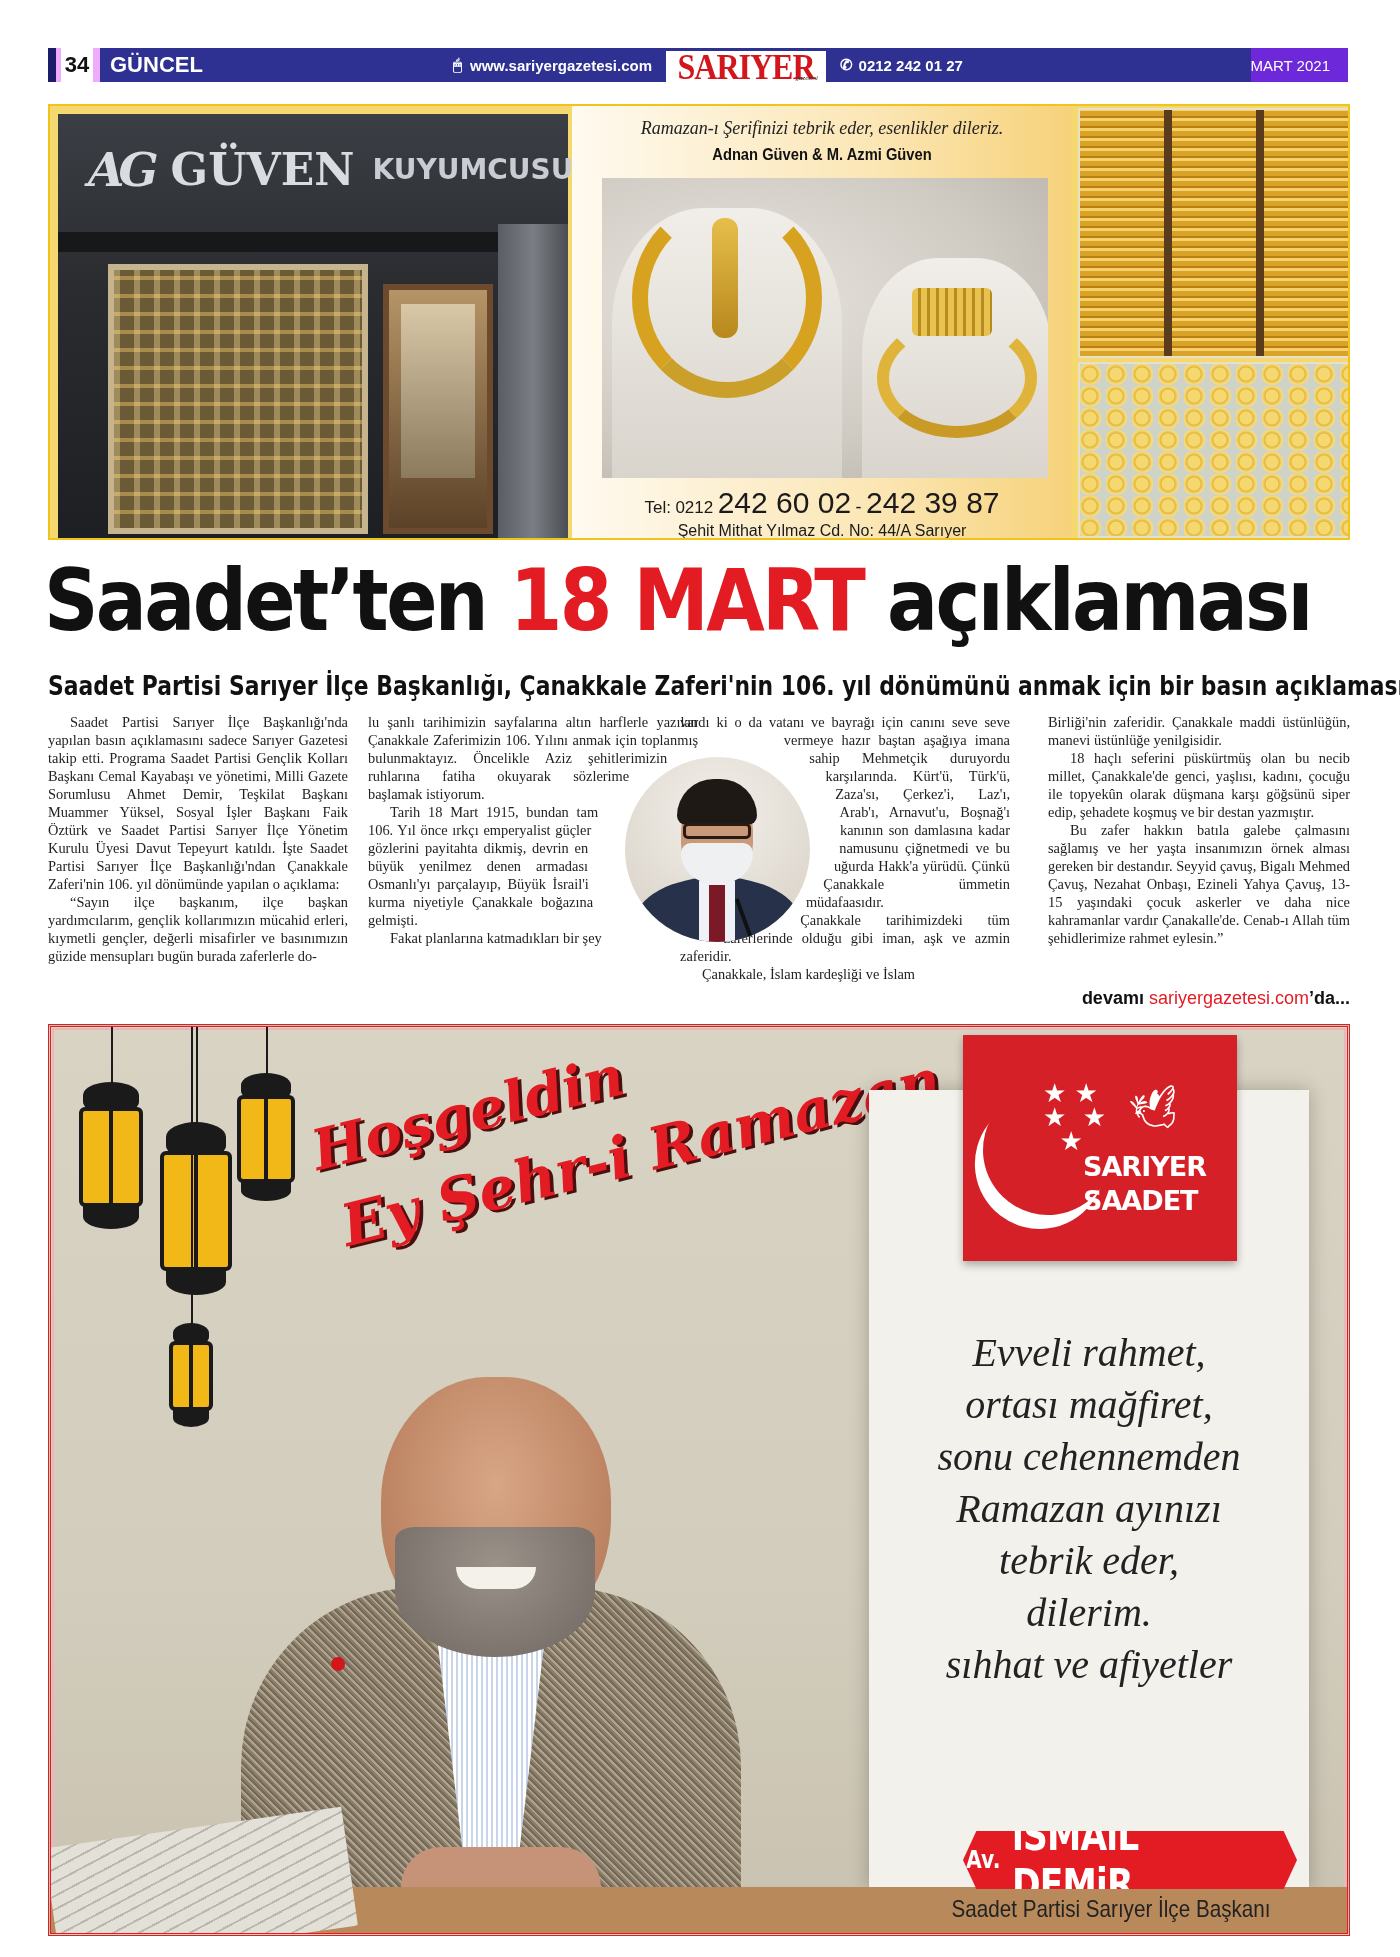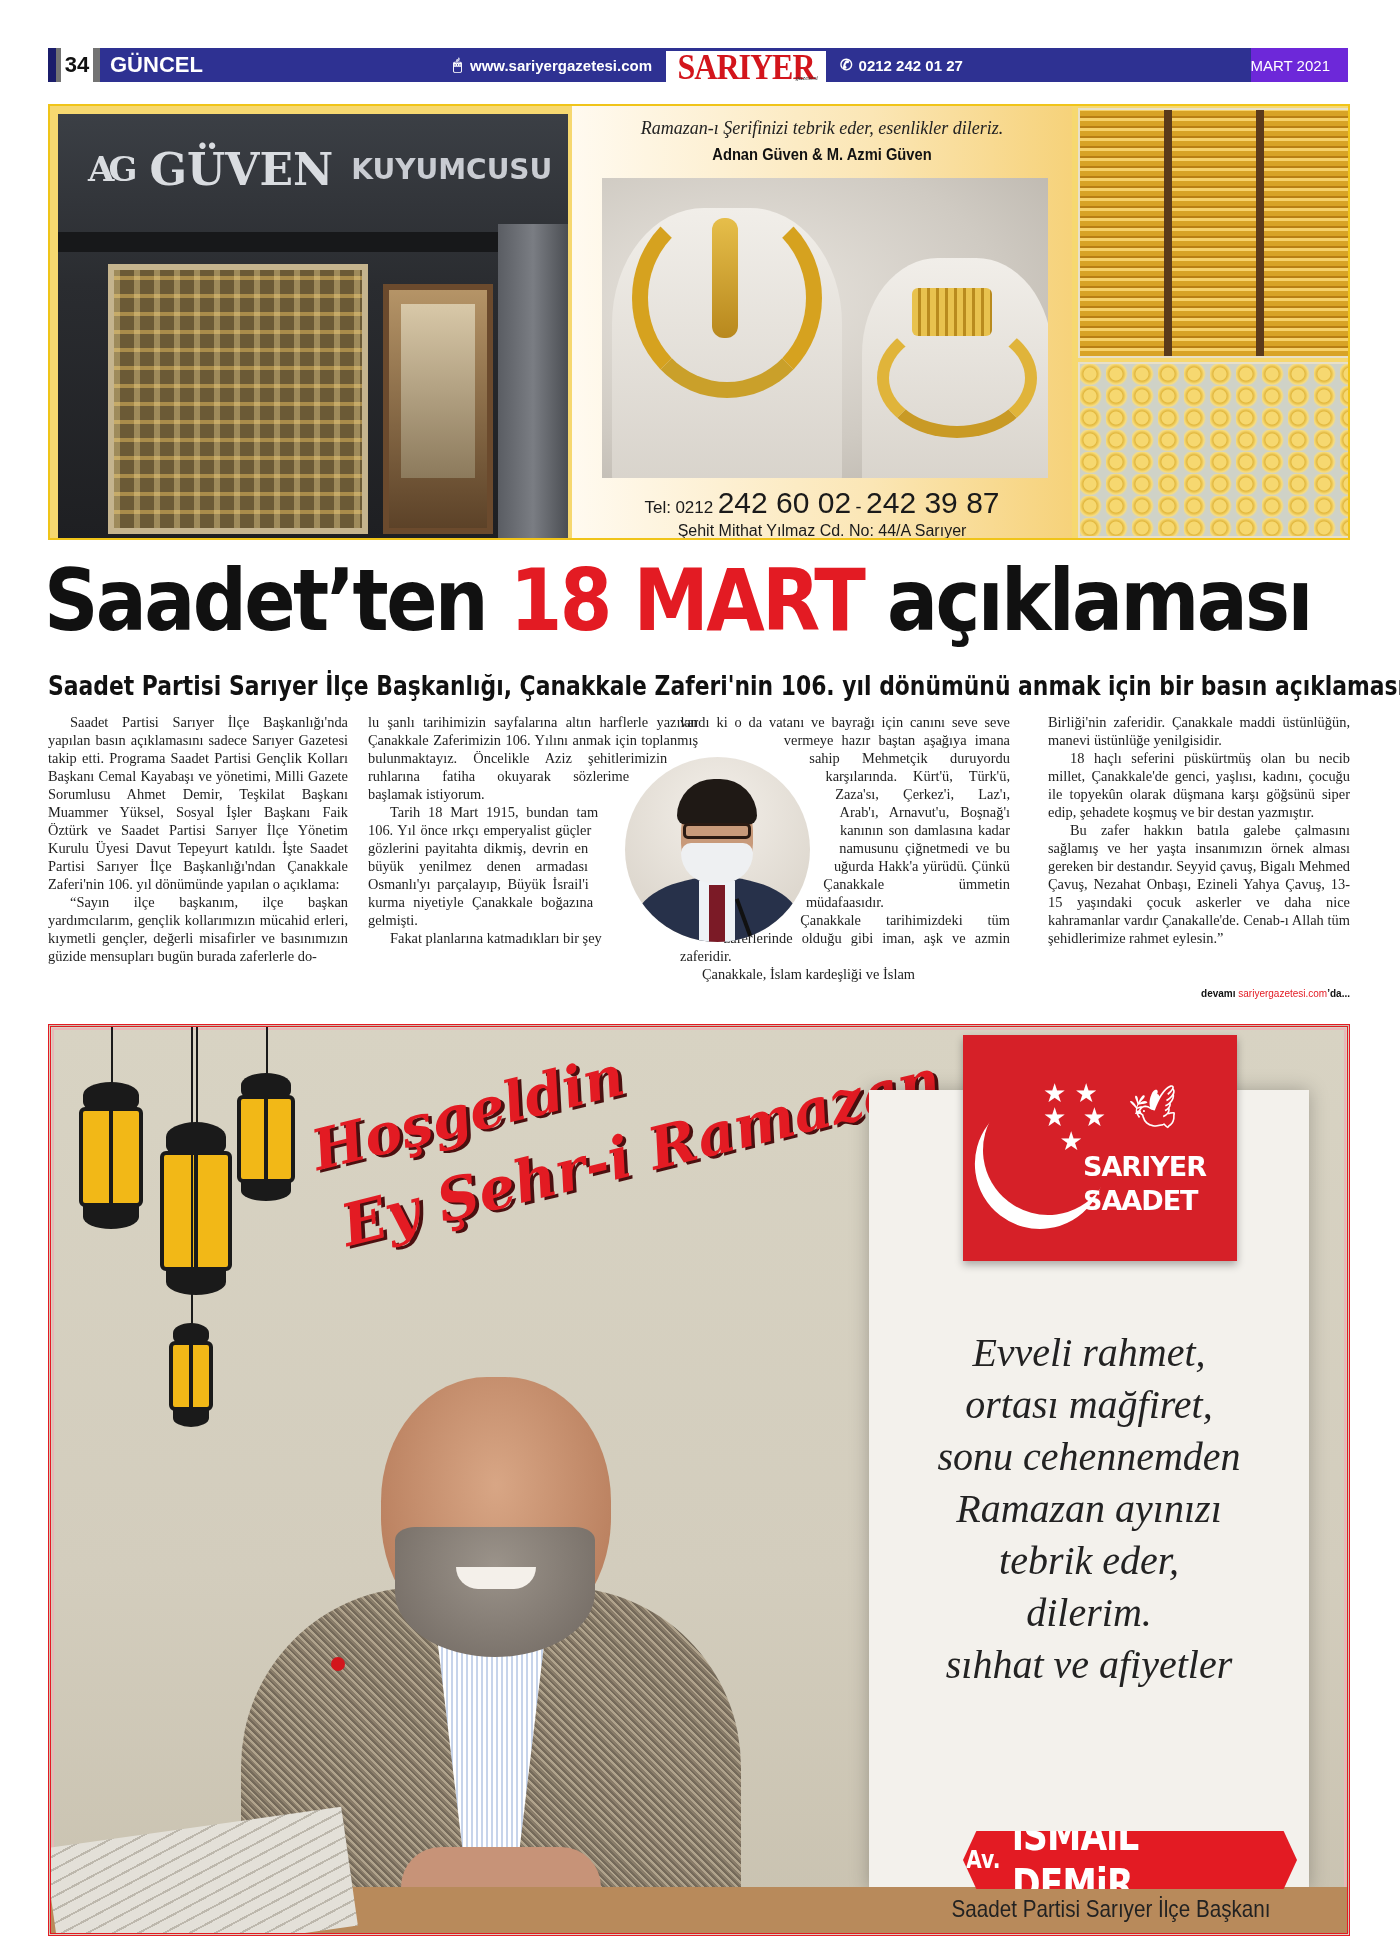--- a/index.html
+++ b/index.html
@@ -1,35 +1,35 @@
 <!DOCTYPE html>
 <html><head>
 <meta charset="utf-8">
 <style>
   * { box-sizing: border-box; margin: 0; padding: 0; }
   html, body { width: 1400px; height: 1957px; background: #ffffff; overflow: hidden; }
   body { position: relative; font-family: "Liberation Serif", serif; color: #1a1a1a; }
 
   
   .topbar { position: absolute; left: 48px; top: 48px; width: 1300px; height: 34px; display: flex; align-items: stretch; }
-  .topbar .pagenum { width: 52px; background: #737373; color: #fff; font-family: "Liberation Sans", sans-serif; font-weight: bold; font-size: 22px; display: flex; align-items: center; justify-content: center; border-left: 8px solid #1b1d6b; }
+  .topbar .pagenum { width: 52px; background: #f0abfc; color: #fff; font-family: "Liberation Sans", sans-serif; font-weight: bold; font-size: 22px; display: flex; align-items: center; justify-content: center; border-left: 8px solid #1b1d6b; }
   .topbar .pagenum span { background: #fff; color: #111; padding: 0 4px; height: 100%; display: flex; align-items: center; margin-left: -2px; }
   .topbar .section { background: #2e3192; color: #fff; font-family: "Liberation Sans", sans-serif; font-weight: bold; font-size: 22px; display: flex; align-items: center; padding-left: 10px; width: 240px; }
   .topbar .web { background: #2e3192; color: #fff; font-family: "Liberation Sans", sans-serif; font-size: 15px; font-weight: bold; display: flex; align-items: center; justify-content: flex-end; gap: 8px; width: 326px; padding-right: 14px; }
   .topbar .logo { width: 160px; background: #fff; display: flex; flex-direction: column; align-items: center; justify-content: center; border-top: 3px solid #2e3192; position: relative; }
   .topbar .logo .brand { font-family: "Liberation Serif", serif; font-weight: bold; color: #d3151c; font-size: 32px; letter-spacing: -1px; line-height: 28px; transform: scaleY(1.1); }
   .topbar .logo .sub { position: absolute; right: 8px; bottom: 0; font-size: 7px; font-style: italic; color: #333; }
   .topbar .phone { background: #2e3192; color: #fff; font-family: "Liberation Sans", sans-serif; font-weight: bold; font-size: 15px; flex: 1; display: flex; align-items: center; padding-left: 14px; gap: 6px; }
   .topbar .date { background: #6d28d9; color: #fff; font-family: "Liberation Sans", sans-serif; font-size: 15px; display: flex; align-items: center; padding-right: 18px; }
 
   
   .ad-top { position: absolute; left: 48px; top: 104px; width: 1302px; height: 436px; border: 2px solid #f0c419; background: #f6d870; overflow: hidden; }
   .shop-photo { position: absolute; left: 8px; top: 8px; width: 510px; height: 428px; background: linear-gradient(180deg, #3b3f45 0%, #2a2c30 40%, #1e1f22 100%); }
   .shop-sign { position: absolute; left: 10px; top: 20px; width: 490px; height: 70px; display: flex; align-items: center; gap: 18px; padding-left: 20px; }
-  .shop-sign .ag { font-family: "DejaVu Serif", serif; color: #d9dce0; font-size: 34px; font-weight: bold; letter-spacing: -6px; }
+  .shop-sign .ag { font-family: "DejaVu Serif", serif; color: #d9dce0; font-size: 47px; font-weight: bold; letter-spacing: -6px; font-style: italic; }
   .shop-sign .guven { font-family: "DejaVu Serif", serif; color: #d9dce0; font-size: 44px; font-weight: bold; }
   .shop-sign .kuyum { font-family: "DejaVu Sans", sans-serif; color: #c9ccd2; font-size: 28px; font-weight: bold; }
   .shop-window { position: absolute; left: 50px; top: 150px; width: 260px; height: 270px; border: 6px solid #c5b48e; background: repeating-linear-gradient(0deg, #6b5a36 0 14px, #a98c4b 14px 18px), linear-gradient(#d8c08a, #7a6036); }
   .shop-window::after { content:""; position:absolute; inset:0; background: repeating-linear-gradient(90deg, rgba(255,230,160,.35) 0 6px, transparent 6px 20px); }
   .shop-door { position: absolute; left: 325px; top: 170px; width: 110px; height: 250px; border: 6px solid #6b4a2d; background: linear-gradient(#b59467, #5c4228); }
   .shop-door::after { content:""; position:absolute; left:12px; top:14px; right:12px; bottom:50px; background: linear-gradient(#d8c8a8,#8c7a5c); }
   .shop-pillar { position: absolute; left: 440px; top: 110px; width: 70px; height: 318px; background: linear-gradient(90deg,#5a5d63,#7a7d83,#4b4e53); }
   .shop-ledge { position: absolute; left: 0; top: 118px; width: 510px; height: 20px; background: #17181a; }
 
   .ad-middle { position: absolute; left: 522px; top: 0; width: 500px; height: 436px; background: linear-gradient(90deg, #fffaf0 0%, #fbe6b5 60%, #f6d27a 100%); }
@@ -75,21 +75,21 @@
   .col3 .circ { float: left; clear: left; width: 160px; height: 190px; shape-outside: ellipse(100% 55% at 0% 45%); }
   .portrait { position: absolute; left: 625px; top: 757px; width: 185px; height: 185px; border-radius: 50%; overflow: hidden; background: radial-gradient(circle at 50% 30%, #f3efe9 0%, #ded8cf 70%); }
   .portrait .hair { position: absolute; left: 52px; top: 22px; width: 80px; height: 46px; background: #1f1915; border-radius: 40px 40px 10px 10px; }
   .portrait .face { position: absolute; left: 56px; top: 40px; width: 72px; height: 84px; background: #c89a7a; border-radius: 40% 40% 45% 45%; }
   .portrait .glasses { position: absolute; left: 58px; top: 66px; width: 68px; height: 16px; border: 3px solid #2a1a12; border-radius: 5px; }
   .portrait .mask { position: absolute; left: 56px; top: 86px; width: 72px; height: 40px; background: #eef0f2; border-radius: 10px 10px 30px 30px; }
   .portrait .suit { position: absolute; left: 10px; top: 120px; width: 165px; height: 90px; background: #27314a; border-radius: 50% 50% 0 0; }
   .portrait .shirt { position: absolute; left: 74px; top: 124px; width: 36px; height: 70px; background: #eef2f6; }
   .portrait .tie { position: absolute; left: 84px; top: 128px; width: 16px; height: 60px; background: #7b1a26; }
   .portrait .mic { position: absolute; left: 120px; top: 140px; width: 4px; height: 60px; background: #111; transform: rotate(-20deg); }
-  .devami { position: absolute; right: 50px; top: 988px; font-family: "Liberation Sans", sans-serif; font-weight: bold; font-size: 10px; color: #111; }
+  .devami { position: absolute; right: 50px; top: 988px; font-family: "Liberation Sans", sans-serif; font-weight: bold; font-size: 18px; color: #111; }
   .devami .link { color: #e31b23; font-weight: normal; }
 
   
   .ad-bottom { position: absolute; left: 48px; top: 1024px; width: 1302px; height: 912px; border: 3px double #e31b23; background: linear-gradient(180deg, #d8d3c3 0%, #d3cdbd 60%, #c9c2b0 100%); overflow: hidden; outline: 2px solid #e8b7b7; outline-offset: -6px; }
   .lantern { position: absolute; }
   .lantern .chain { position: absolute; left: 50%; top: 0; width: 2px; background: #1a1a1a; }
   .lantern .cap { position: absolute; left: 50%; transform: translateX(-50%); background: #1a1a1a; border-radius: 50% 50% 6px 6px; }
   .lantern .body { position: absolute; left: 50%; transform: translateX(-50%); background: #f2b817; border: 4px solid #1a1a1a; border-radius: 6px; }
   .lantern .body::after { content:""; position:absolute; left:50%; top:0; bottom:0; width:4px; background:#1a1a1a; transform: translateX(-50%); }
   .lantern .base { position: absolute; left: 50%; transform: translateX(-50%); background: #1a1a1a; border-radius: 0 0 50% 50%; }

